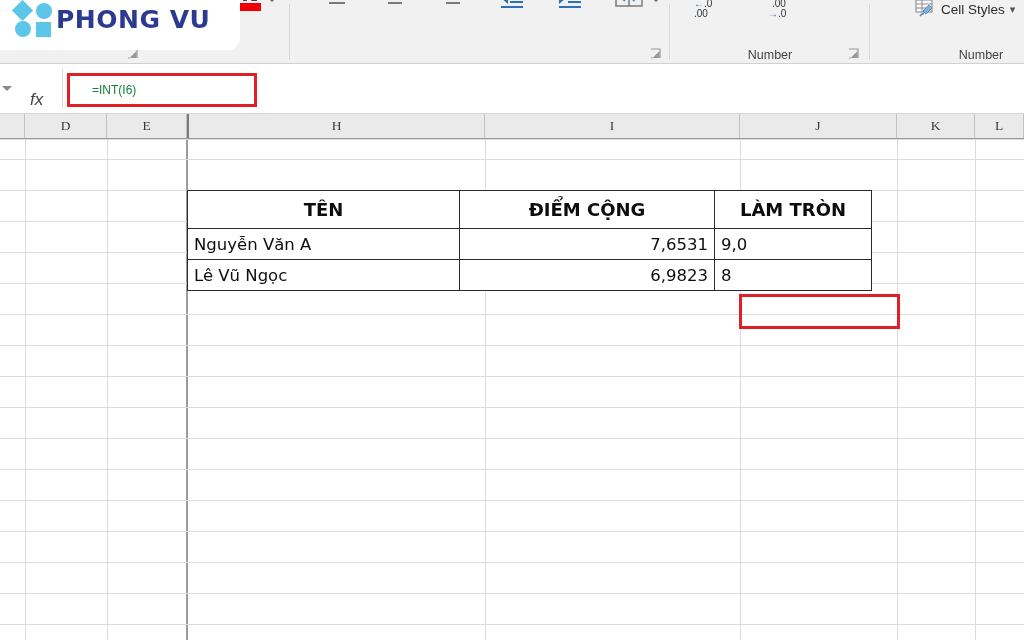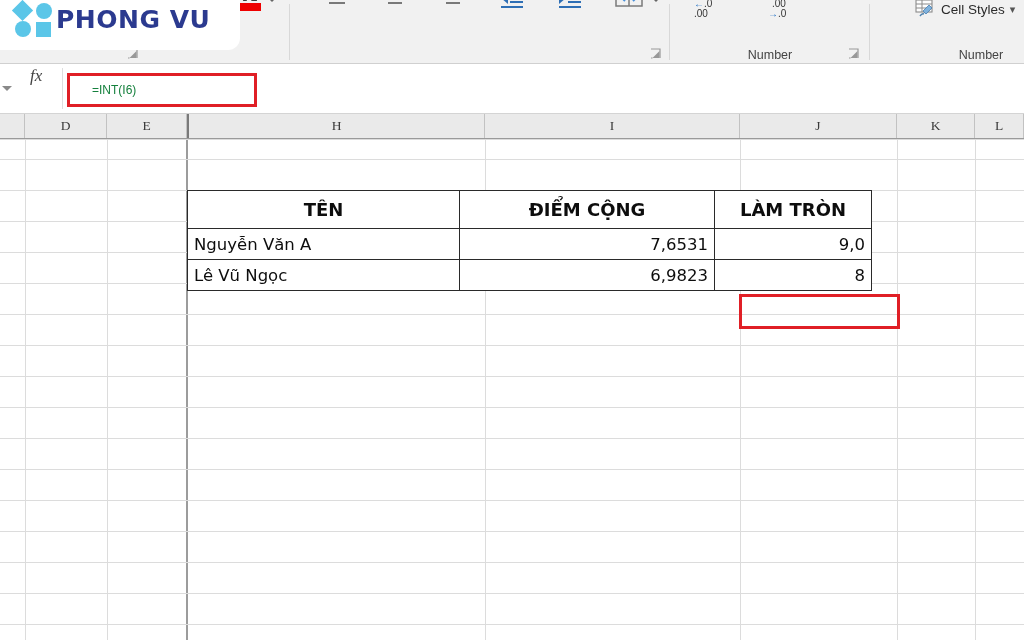--- a/index.html
+++ b/index.html
@@ -107,23 +107,23 @@
   .fbar {
     position: absolute; left: 0; top: 64px; width: 1024px; height: 50px;
     background: #ffffff; border-bottom: 1px solid #d4d4d4;
   }
   .fbar-caret {
     position: absolute; left: 2px; top: 22px; width: 0; height: 0;
     border-left: 5px solid transparent; border-right: 5px solid transparent;
     border-top: 5px solid #8a8a8a;
   }
   .fx {
-    position: absolute; left: 30px; top: 2px;
+    position: absolute; left: 30px; top: 26px;
     font-size: 17px; font-style: italic; color: #444;
-    font-family: Liberation Serif, serif;
+    font-family: Liberation Sans, sans-serif;
   }
   .fdiv { position: absolute; left: 62px; top: 4px; bottom: 4px; width: 1px; background: #dedede; }
   .fbox {
     position: absolute; left: 67px; top: 73px;
     width: 190px; height: 34px;
     border: 3px solid #e01f26; background: #ffffff;
     z-index: 20;
   }
   .fbox-text {
     position: absolute; left: 22px; top: 7px;
@@ -165,21 +165,21 @@
     font-size: 16.5px; color: #0d0d0d;
     font-family: "DejaVu Sans", sans-serif;
     vertical-align: middle;
   }
   .tbl td.hd {
     font-weight: 700; text-align: center; font-size: 18px;
     height: 38px;
   }
   .c-name { width: 272px; text-align: left; }
   .c-score { width: 255px; text-align: right; }
-  .c-round { width: 157px; text-align: right; }
+  .c-round { width: 157px; }
 
   .selbox {
     position: absolute; left: 739px; top: 294px;
     width: 161px; height: 35px;
     border: 3px solid #e01f26;
     z-index: 30; pointer-events: none;
   }
 </style>
 </head>
 <body>

